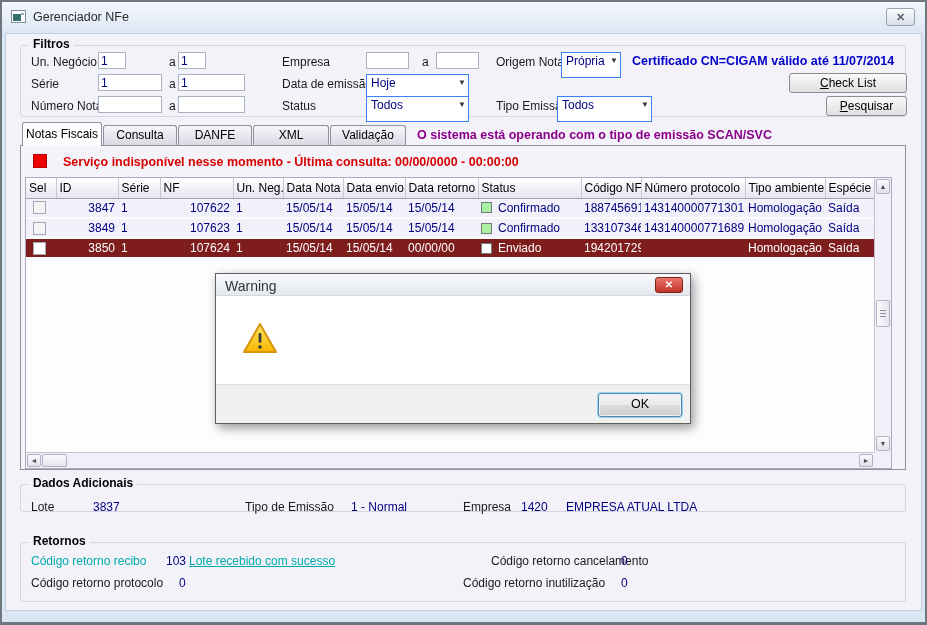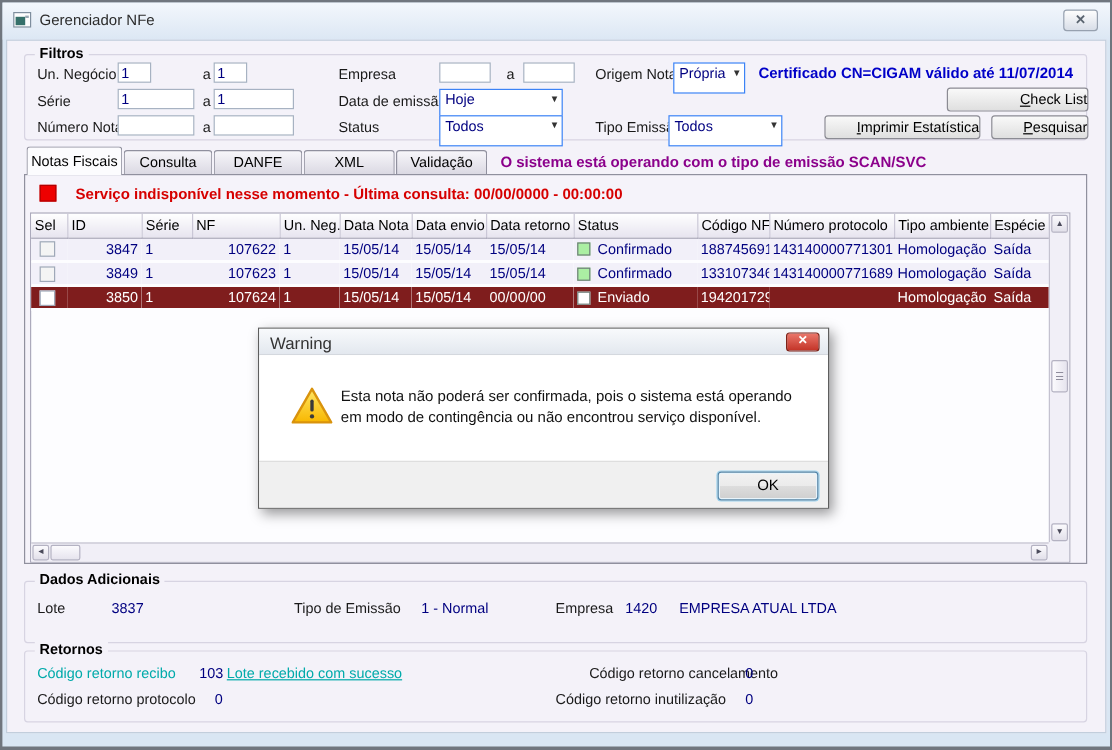--- a/index.html
+++ b/index.html
@@ -30,21 +30,21 @@
 
   .lbl { position:absolute; color:#1A1A1A; white-space:nowrap; }
   .val { position:absolute; color:#000080; white-space:nowrap; }
   .tbx { position:absolute; height:17px; border:1px solid #A7B2C2; background:#fff;
          color:#000080; font-family:"Liberation Sans",sans-serif; font-size:12px; padding:0 2px; }
   .select { position:absolute; height:26px; border:1px solid #3b82f6; background:#fff;
             color:#000080; padding:1px 16px 0 4px; cursor:default; }
   .select .dd { position:absolute; right:2px; top:3px; font-size:8px; color:#333; }
   .btn { position:absolute; background:linear-gradient(#F9F9F9,#DFDFDF); border:1px solid #8B8B93;
          border-radius:3px; color:#000; font-size:12px; text-align:center; cursor:default; }
-  .btn .btn-label { display:block; line-height:18px;text-align:right; }
+  .btn .btn-label { display:block; line-height:18px; }
   .btn .btn-label.ak::first-letter { text-decoration:underline; }
   .cert { position:absolute; font-weight:bold; font-size:12.5px; color:#0000C8; white-space:nowrap; }
 
   
   .tabstrip { position:absolute; left:18px; top:120px; height:26px; }
   .tab { position:absolute; top:3px; height:20px; background:linear-gradient(#F7F6FA,#DBD9E3);
          border:1px solid #90909E; border-bottom:none; border-radius:3px 3px 0 0;
          text-align:center; line-height:19px; color:#000; cursor:default; }
   .tab.active { top:0; height:24px; background:#FCFCFE; line-height:22px; z-index:4; }
   .notice { position:absolute; left:415px; top:126px; font-weight:bold; font-size:12.5px; color:#8B008B; white-space:nowrap; }
@@ -170,23 +170,20 @@
     <span class="cert" style="left:611px;top:8px;">Certificado CN=CIGAM válido até 11/07/2014</span>
 
     <span class="lbl" style="left:475px;top:53px;">Tipo Emissão</span>
     <div class="select" style="left:536px;top:50px;width:95px;">
       <span>Todos</span>
       <span class="dd">▼</span>
     </div>
 
     <div class="btn" style="left:768px;top:27px;width:118px;height:20px;">
       <span class="btn-label ak">Check List</span>
-    </div>
-    <div class="btn" style="left:666px;top:50px;width:130px;height:20px;">
-      <span class="btn-label ak">Imprimir Estatística</span>
     </div>
     <div class="btn" style="left:805px;top:50px;width:81px;height:20px;">
       <span class="btn-label ak">Pesquisar</span>
     </div>
   </div>
 
   <div class="tabstrip">
     <div class="tab active" style="left:2px;width:80px;"><span>Notas Fiscais</span></div>
     <div class="tab" style="left:83px;width:74px;"><span>Consulta NFe</span></div>
     <div class="tab" style="left:158px;width:74px;"><span>DANFE</span></div>
@@ -308,21 +305,21 @@
       </div>
       <div class="hscroll">
         <div class="sb-btn h-lt">◄</div>
         <div class="h-thumb"></div>
         <div class="sb-btn h-rt">►</div>
       </div>
       <div class="sb-corner"></div>
     </div>
   </div>
 
-  <div class="group" style="left:18px; top:482px; width:886px; height:52px;padding-left:44px;">
+  <div class="group" style="left:18px; top:482px; width:886px; height:28px;padding-left:44px;">
     <span class="glabel">Dados Adicionais</span>
     <span class="lbl" style="left:10px;top:15px;">Lote</span>
     <span class="val" style="left:72px;top:15px;">3837</span>
     <span class="lbl" style="left:224px;top:15px;">Tipo de Emissão</span>
     <span class="val" style="left:330px;top:15px;">1 - Normal</span>
     <span class="lbl" style="left:442px;top:15px;">Empresa</span>
     <span class="val" style="left:500px;top:15px;">1420</span>
     <span class="val" style="left:545px;top:15px;">EMPRESA ATUAL LTDA</span>
   </div>
 
@@ -349,20 +346,19 @@
         <defs>
           <linearGradient id="wg" x1="0" y1="0" x2="0" y2="1">
             <stop offset="0" stop-color="#FFE766"></stop>
               <stop offset="1" stop-color="#F8B700"></stop>
           </linearGradient>
         </defs>
         <path d="M18 2 L34 30 L2 30 Z" fill="url(#wg)" stroke="#D9930D" stroke-width="2" stroke-linejoin="round"></path>
         <rect x="16.6" y="11" width="2.8" height="10" rx="1.4" fill="#3A3A3A"></rect>
         <circle cx="18" cy="25" r="1.8" fill="#3A3A3A"></circle>
       </svg>
-      <div class="dlg-msg">Esta nota não poderá ser confirmada, pois o sistema está operando em modo de contingência ou não encontrou serviço disponível.</div>
     </div>
     <div class="dlg-footer">
       <div class="dlg-ok">OK</div>
     </div>
   </div>
 
 </div>
 
 </body></html>

